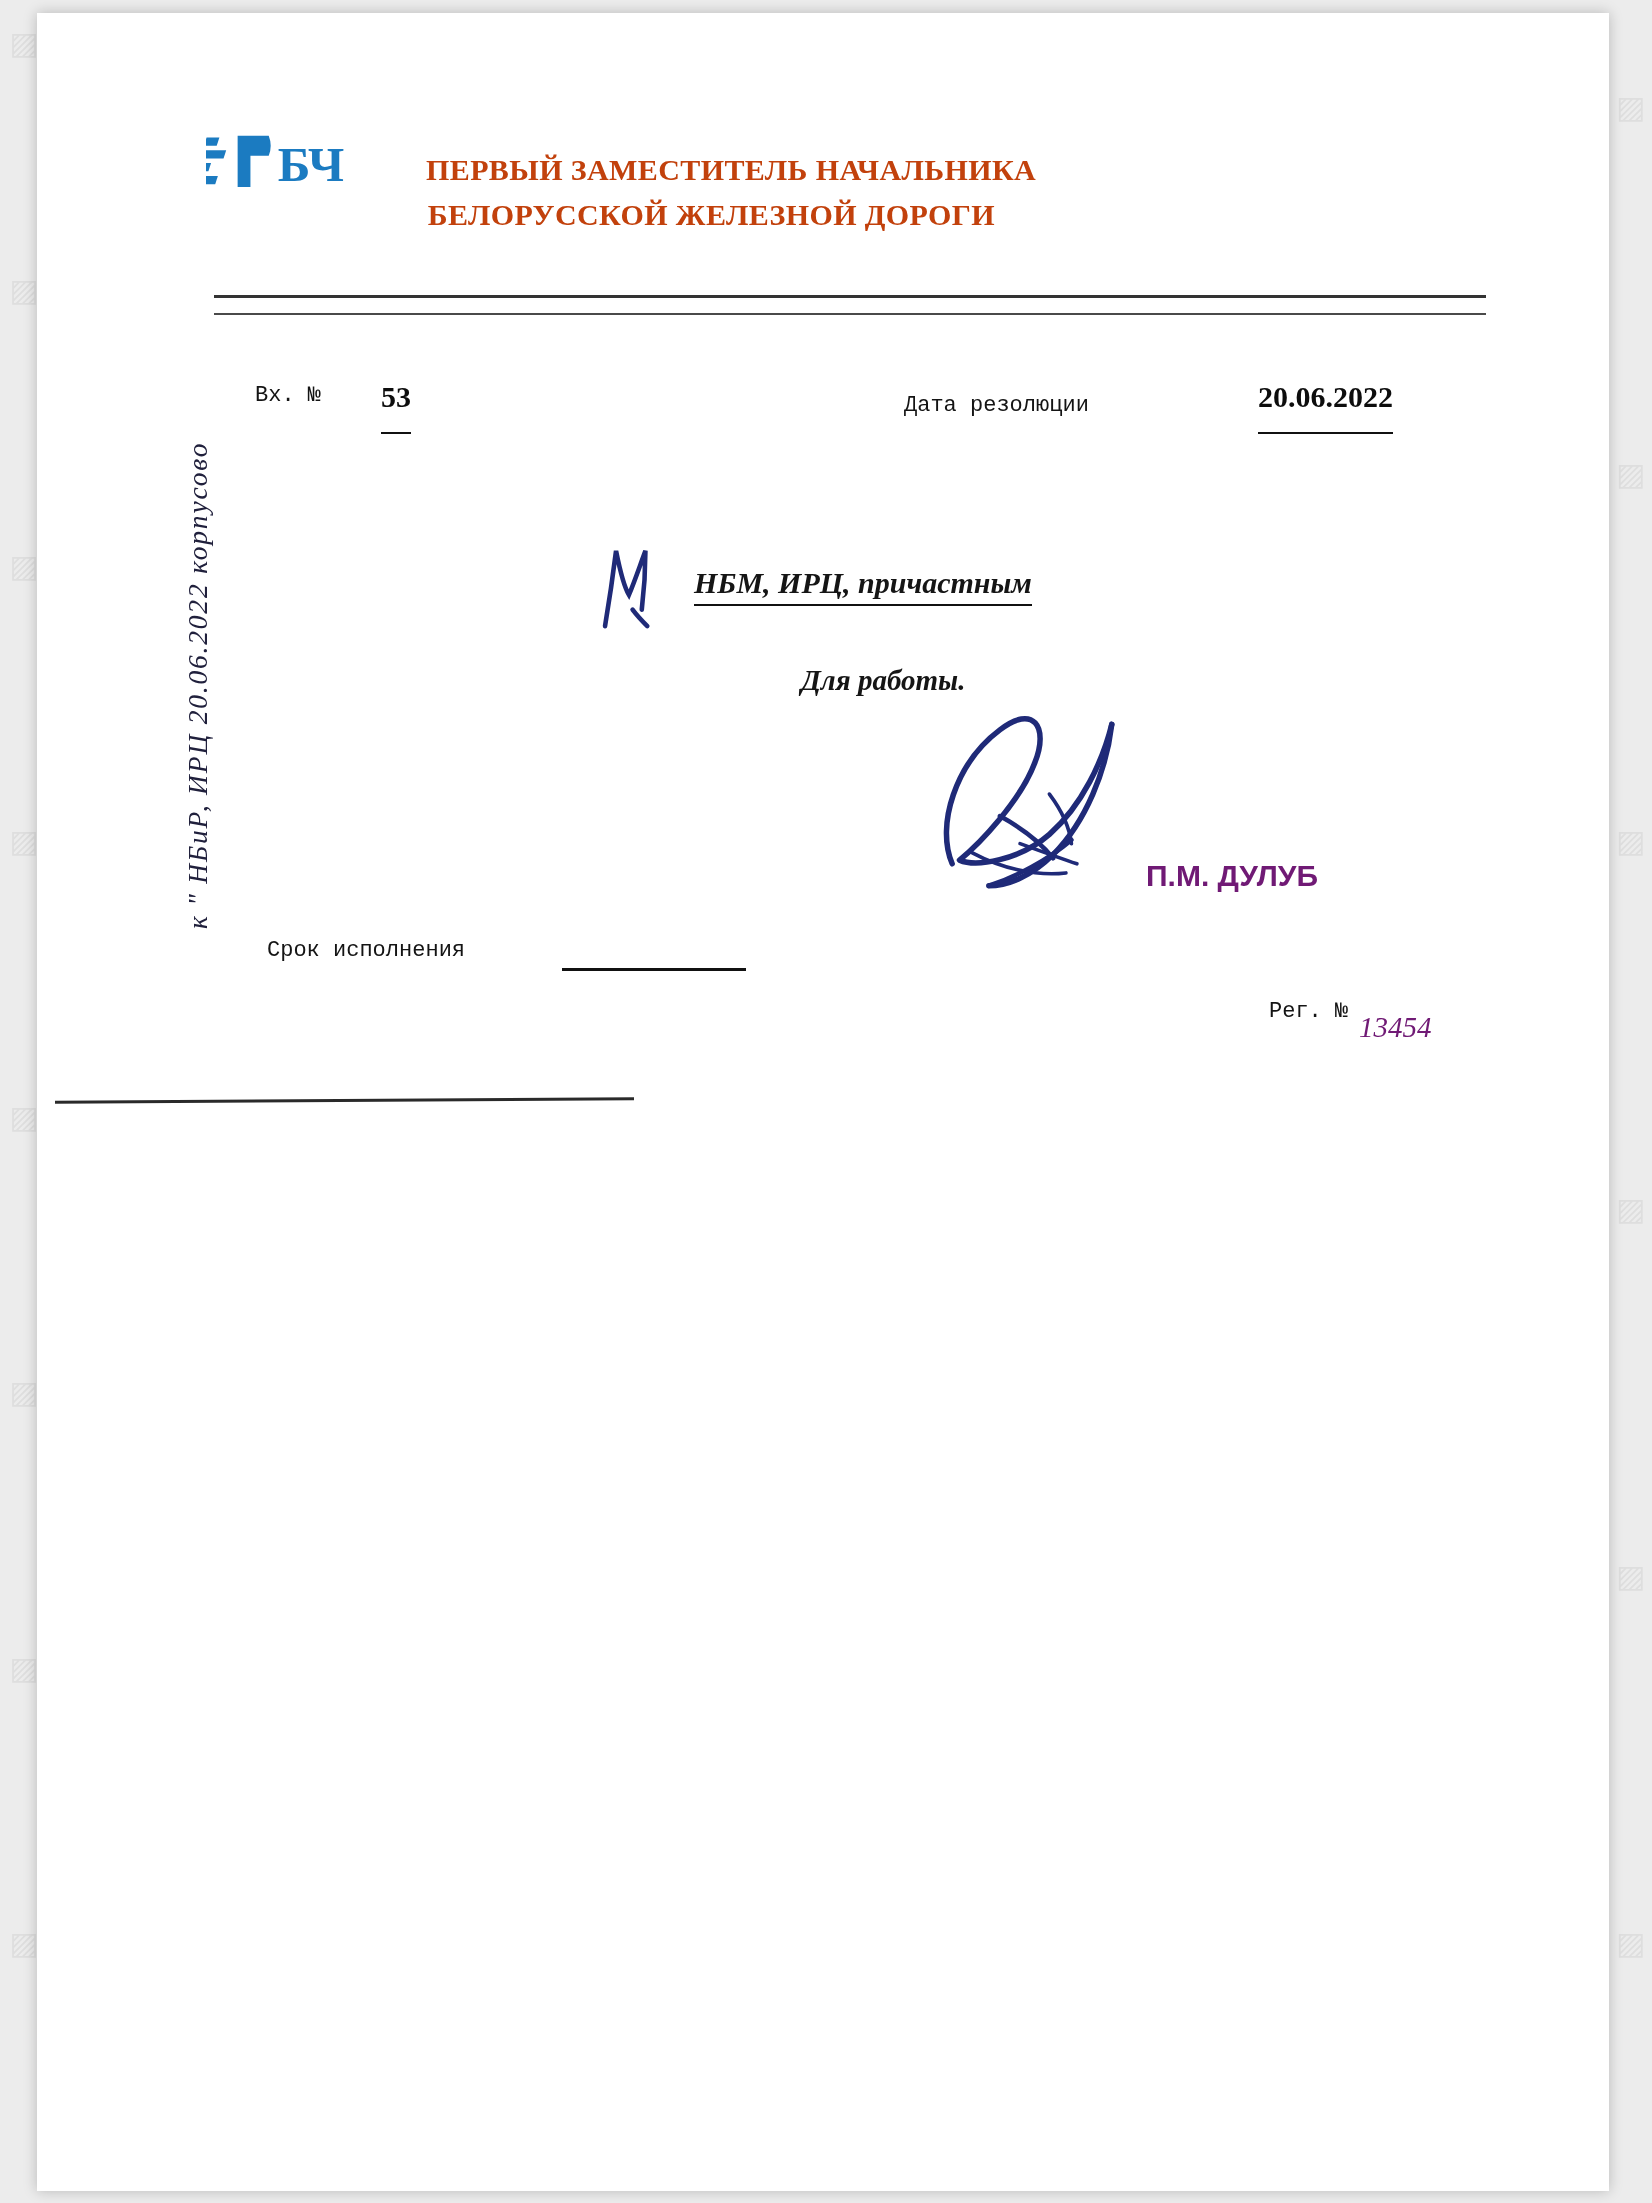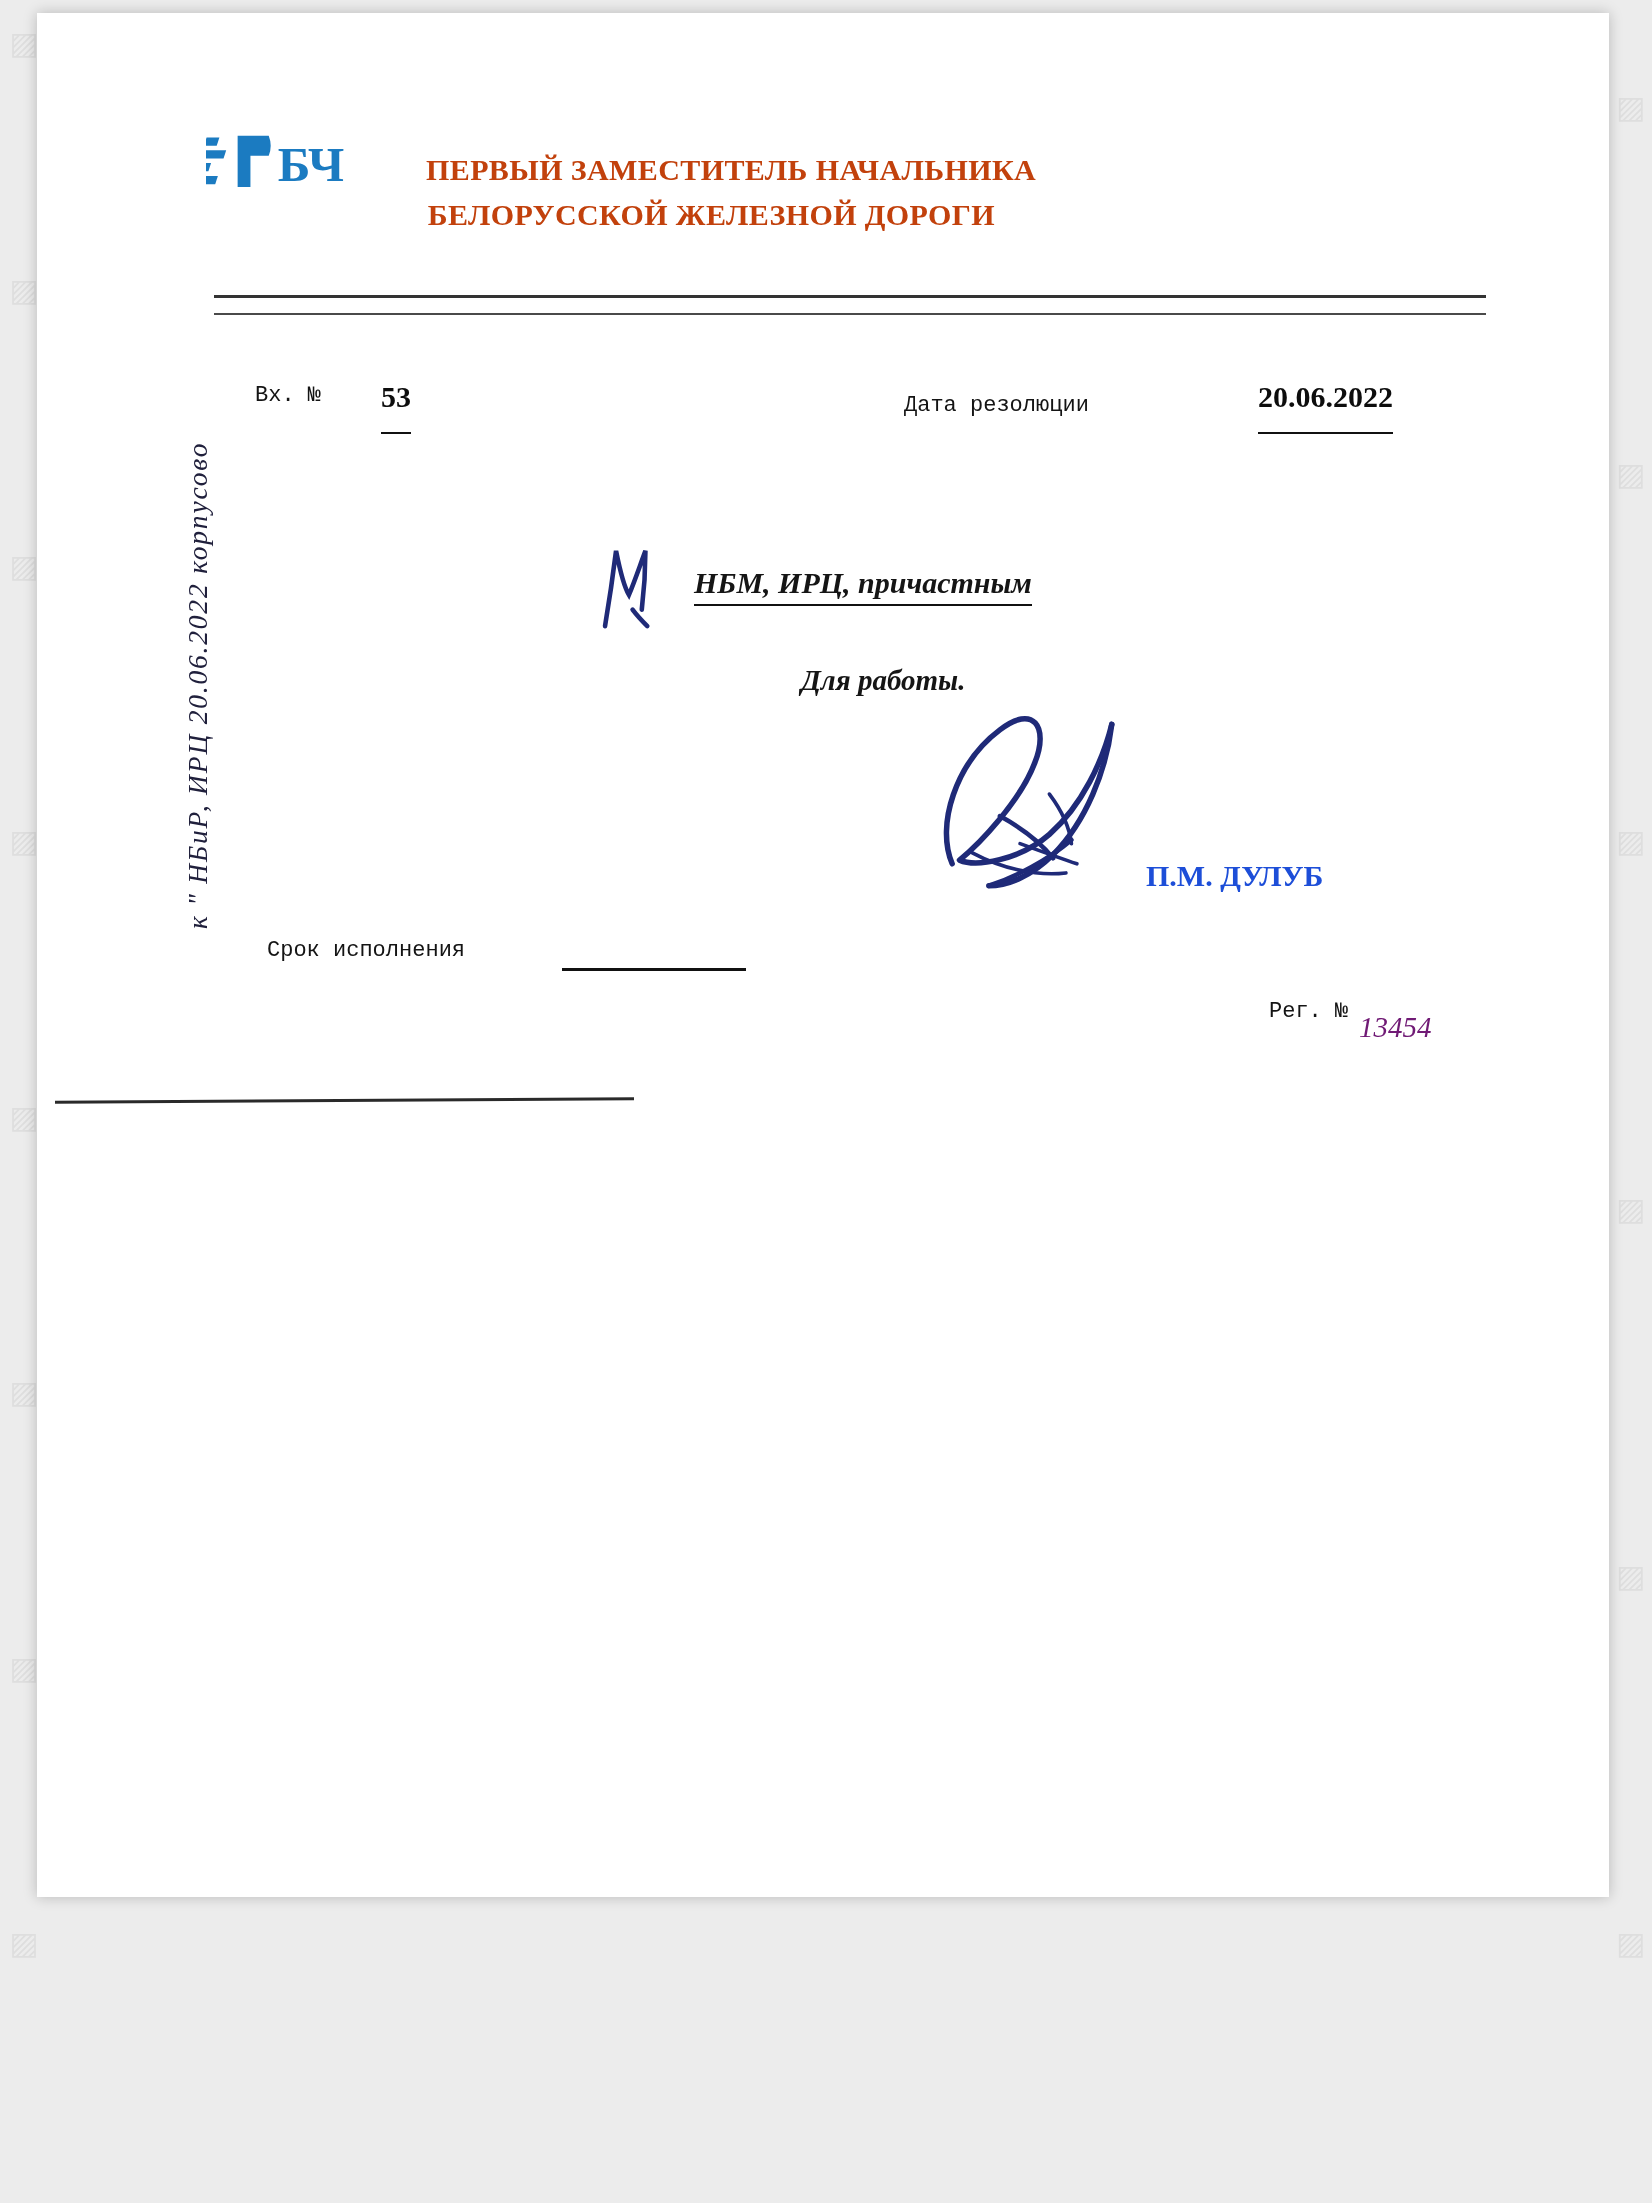--- a/index.html
+++ b/index.html
@@ -29,21 +29,21 @@
     line-height: 1;
     user-select: none;
   }
 
   
   #page {
     position: absolute;
     left: 37px;
     top: 13px;
     width: 1572px;
-    height: 1884px;
+    height: 2178px;
     background: #ffffff;
     box-shadow: 0 0 13px rgba(0,0,0,0.22);
   }
 
   
   #header {
     position: absolute;
     left: 0;
     top: 0;
     width: 100%;
@@ -159,22 +159,22 @@
     position: absolute;
     left: 895px;
     top: 693px;
     width: 266px;
     height: 211px;
   }
   #signer-name {
     position: absolute;
     left: 1109px;
     top: 846px;
-    color: #1d4ed8;
-    font-family: Liberation Serif, serif;
+    color: #701a75;
+    font-family: Liberation Sans, sans-serif;
     font-weight: bold;
     font-size: 30px;
     white-space: nowrap;
   }
 
   
   #lbl-deadline {
     left: 230px;
     top: 925px;
   }

